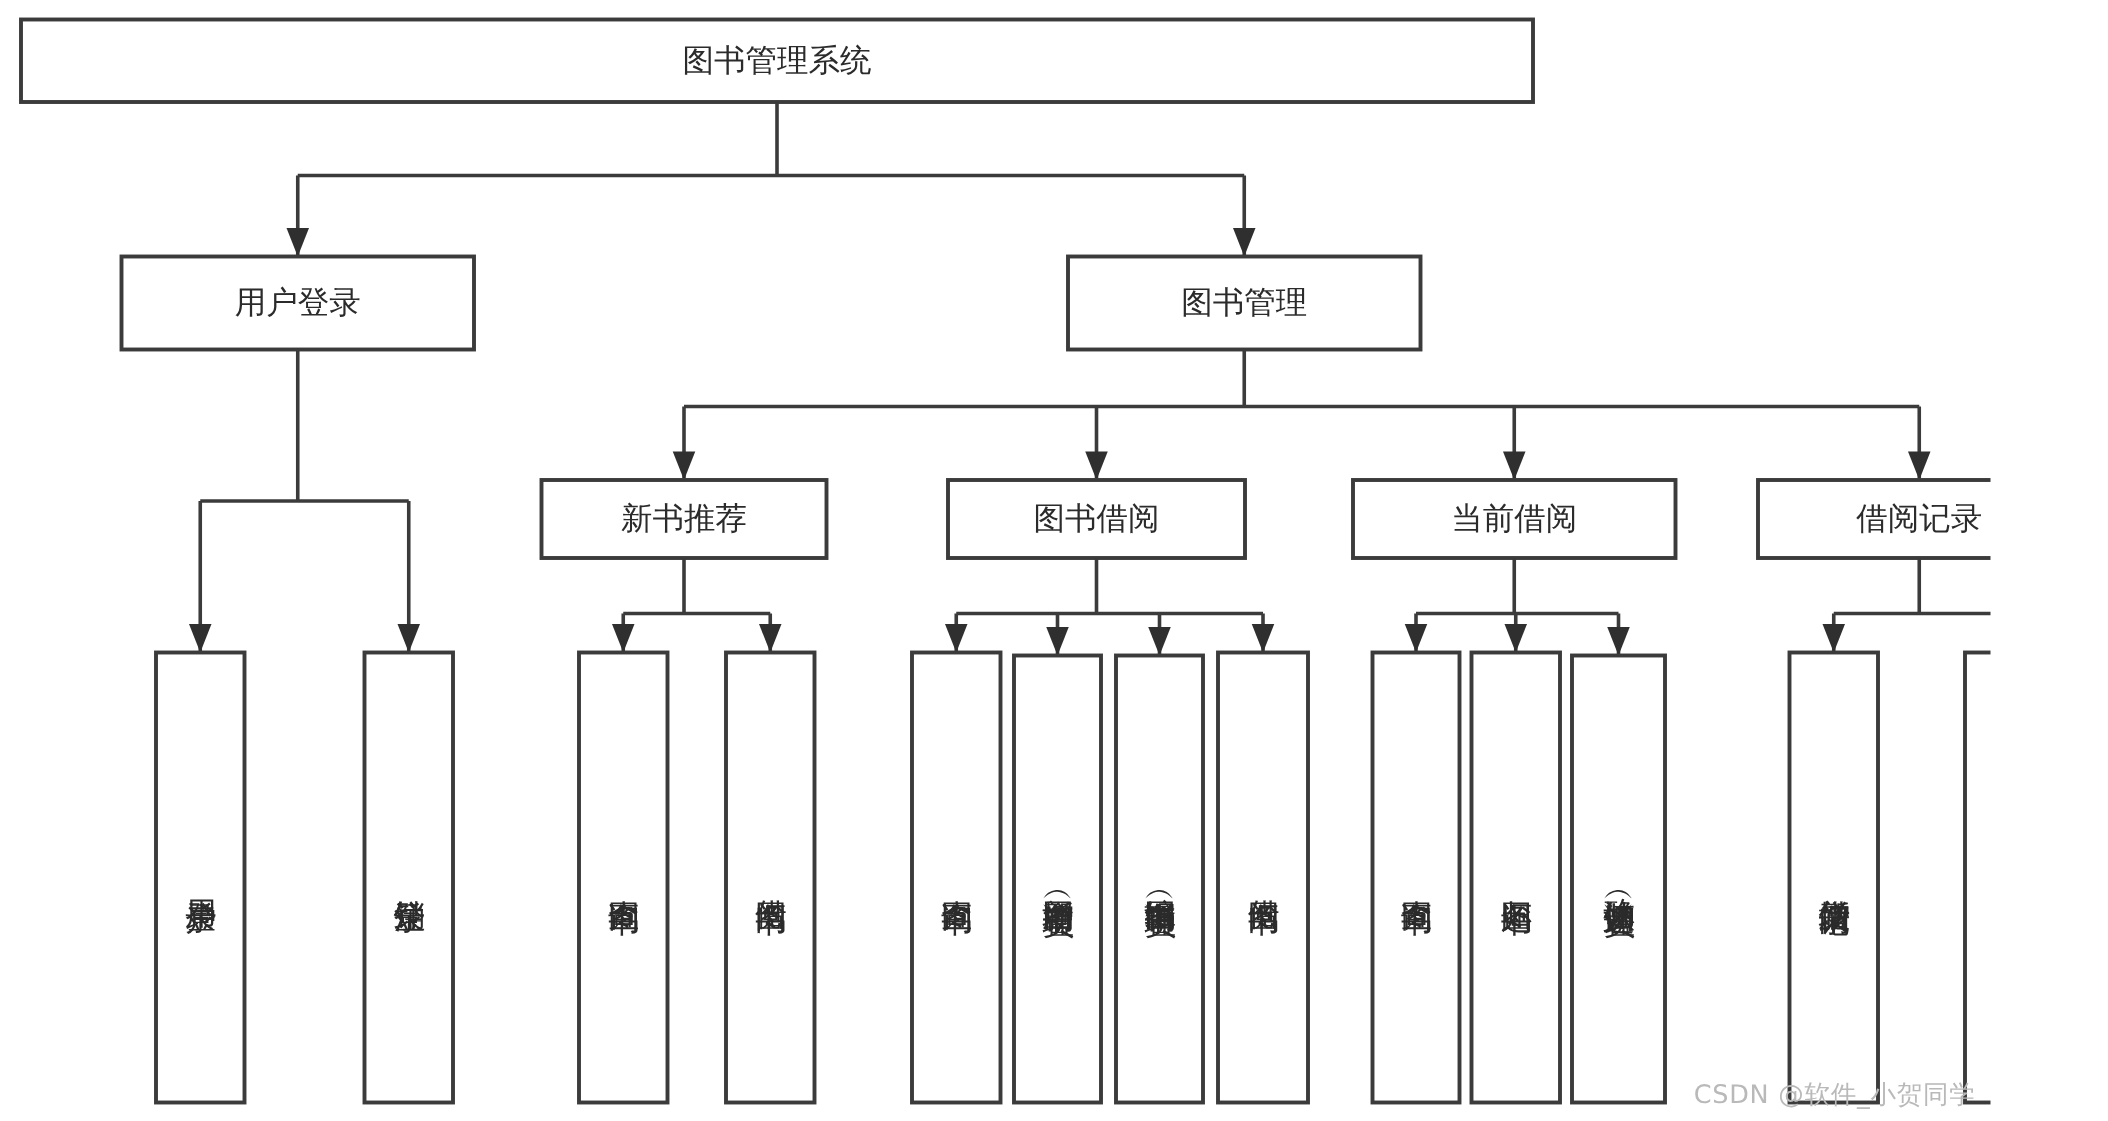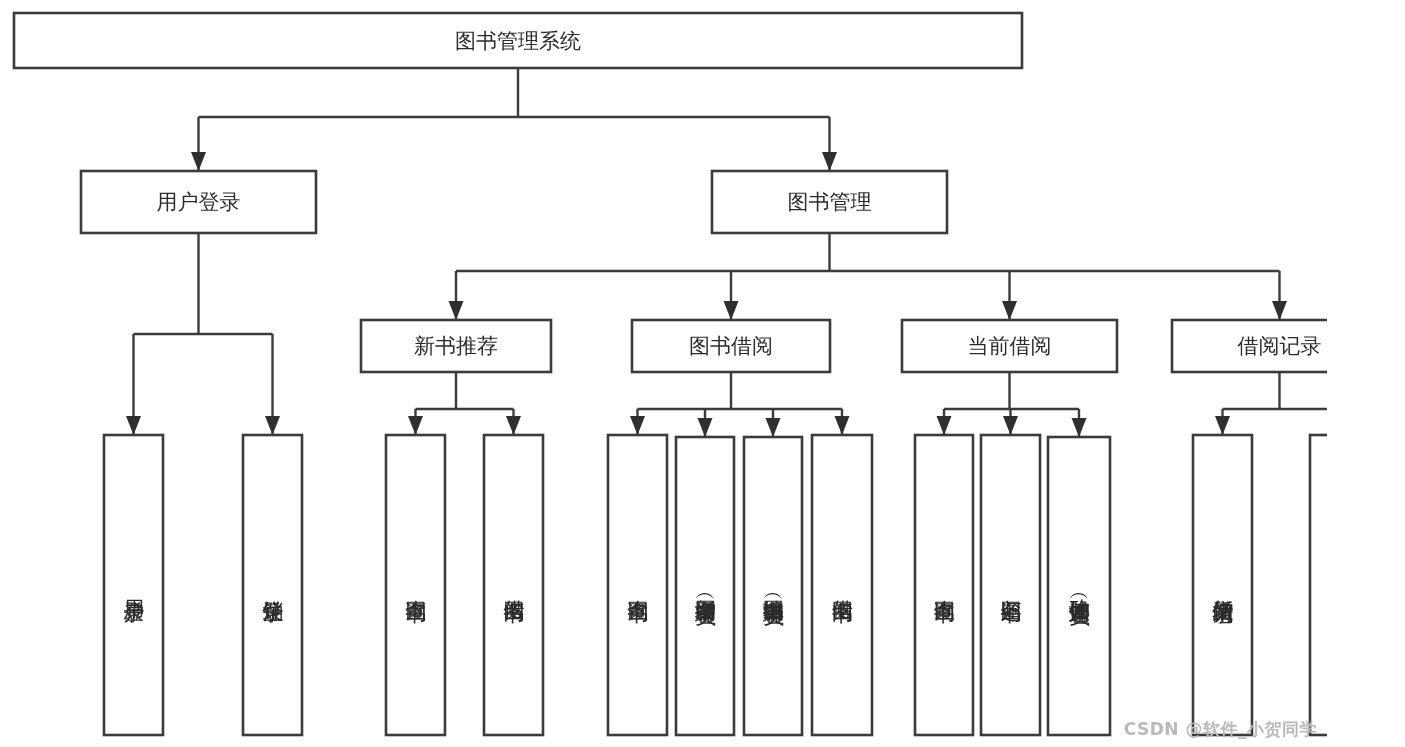--- a/index.html
+++ b/index.html
@@ -50,21 +50,20 @@
   }
   .watermark {
     position: absolute;
     right: 10px;
     bottom: 6px;
     font-family: "DejaVu Sans", "Liberation Sans", sans-serif;
     font-size: 17px;
     color: #b9b9b9;
     white-space: nowrap;
     letter-spacing: 0.5px;
-    font-weight: bold;
   }
   
   .vlabel {
     position: absolute;
     writing-mode: vertical-rl;
     text-orientation: upright;
     font-family: "DejaVu Sans", "Liberation Sans", sans-serif;
     font-size: 21px;
     line-height: 1;
     color: #2b2b2b;

